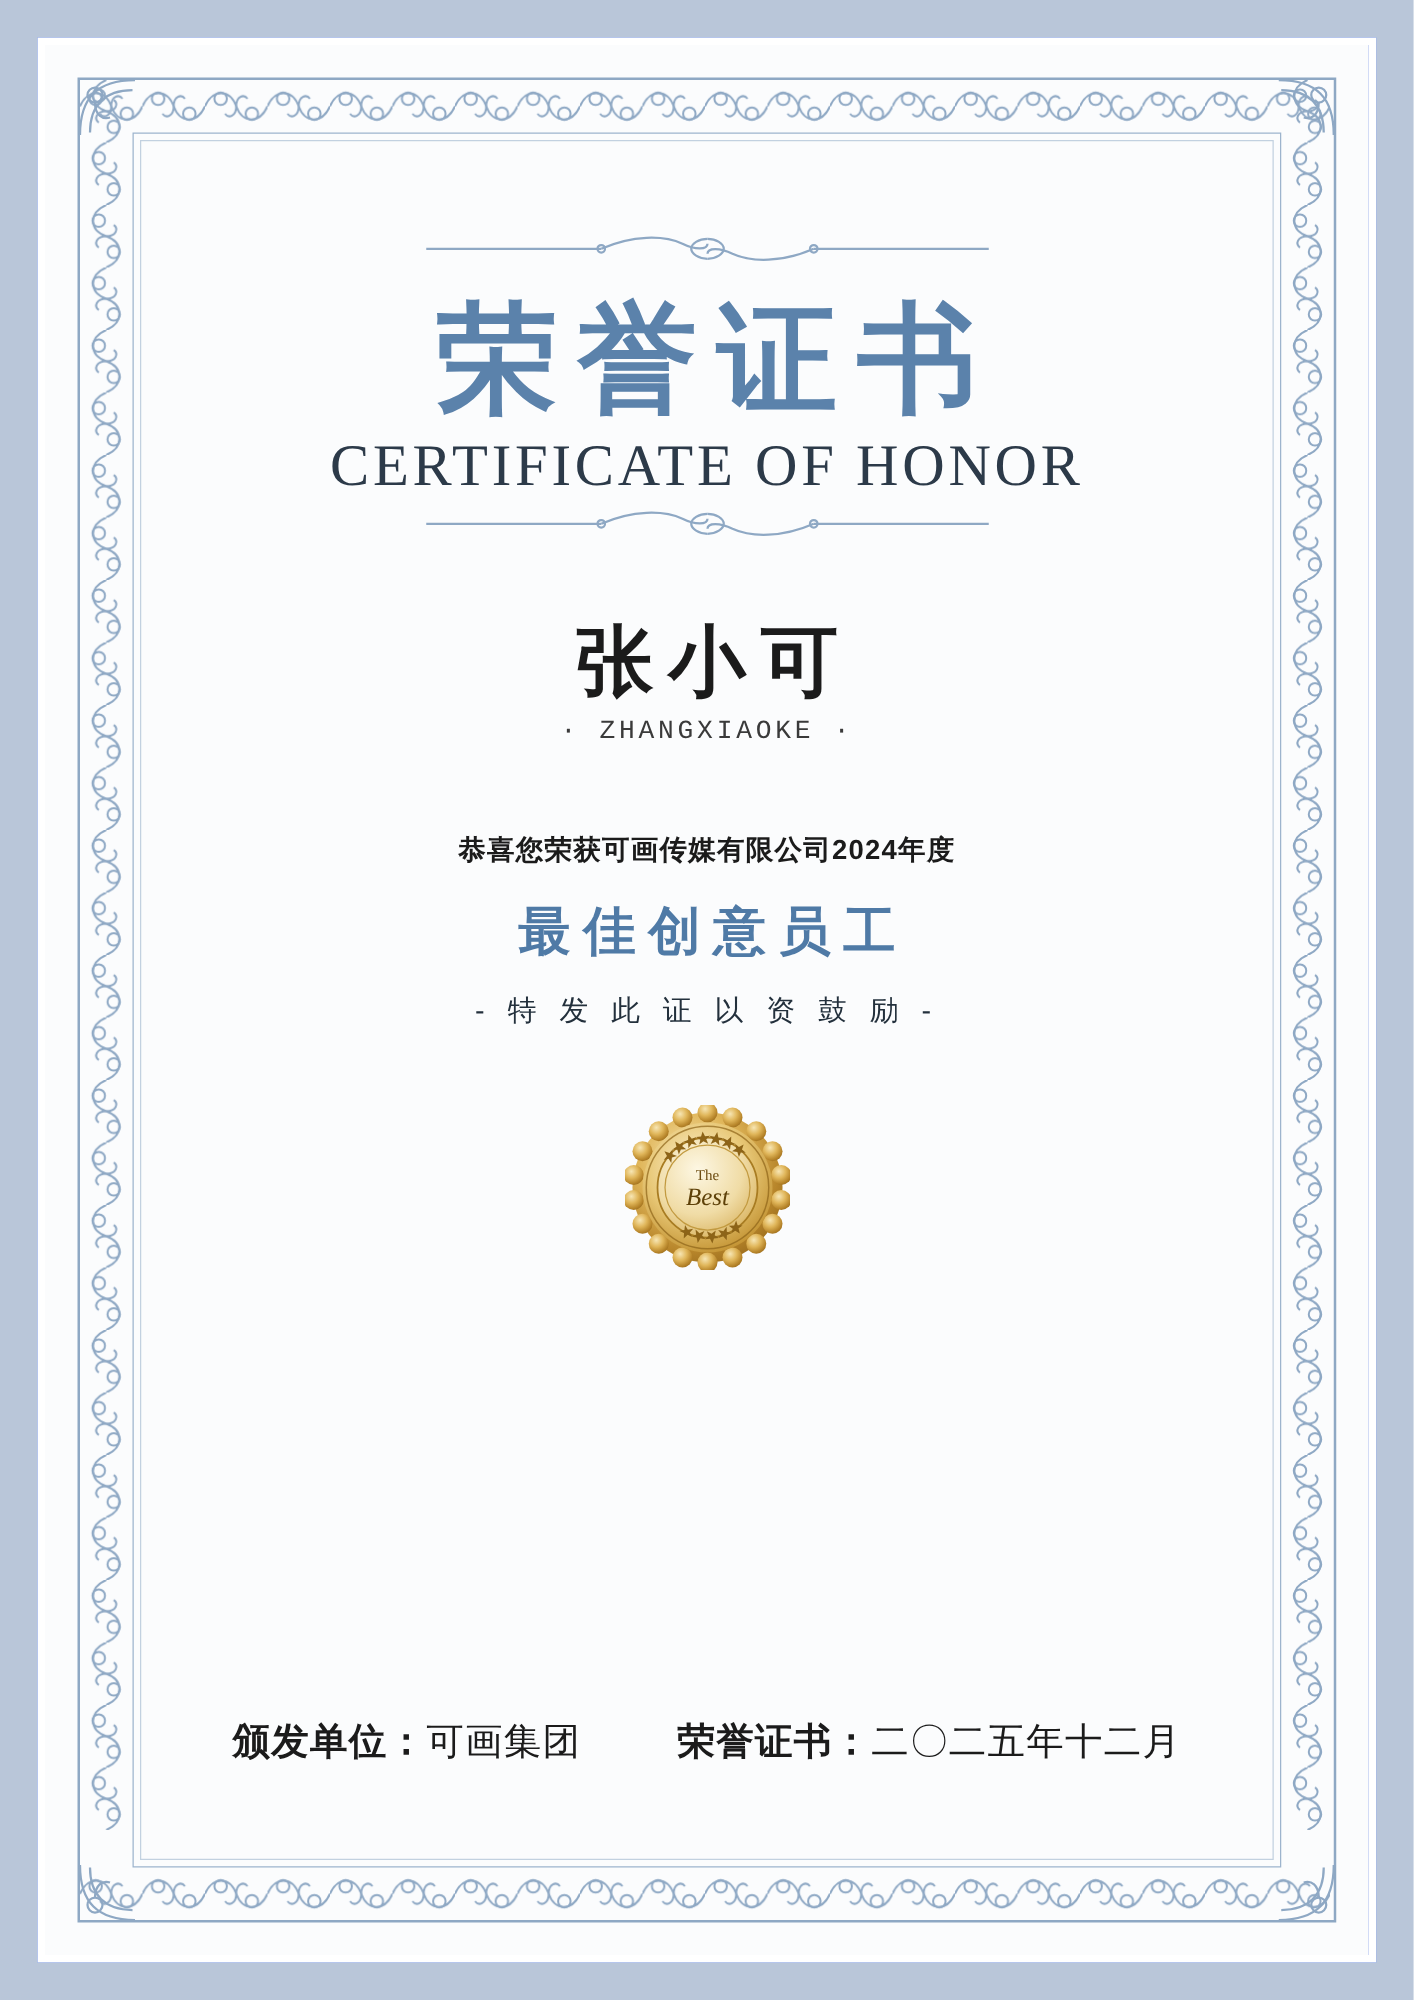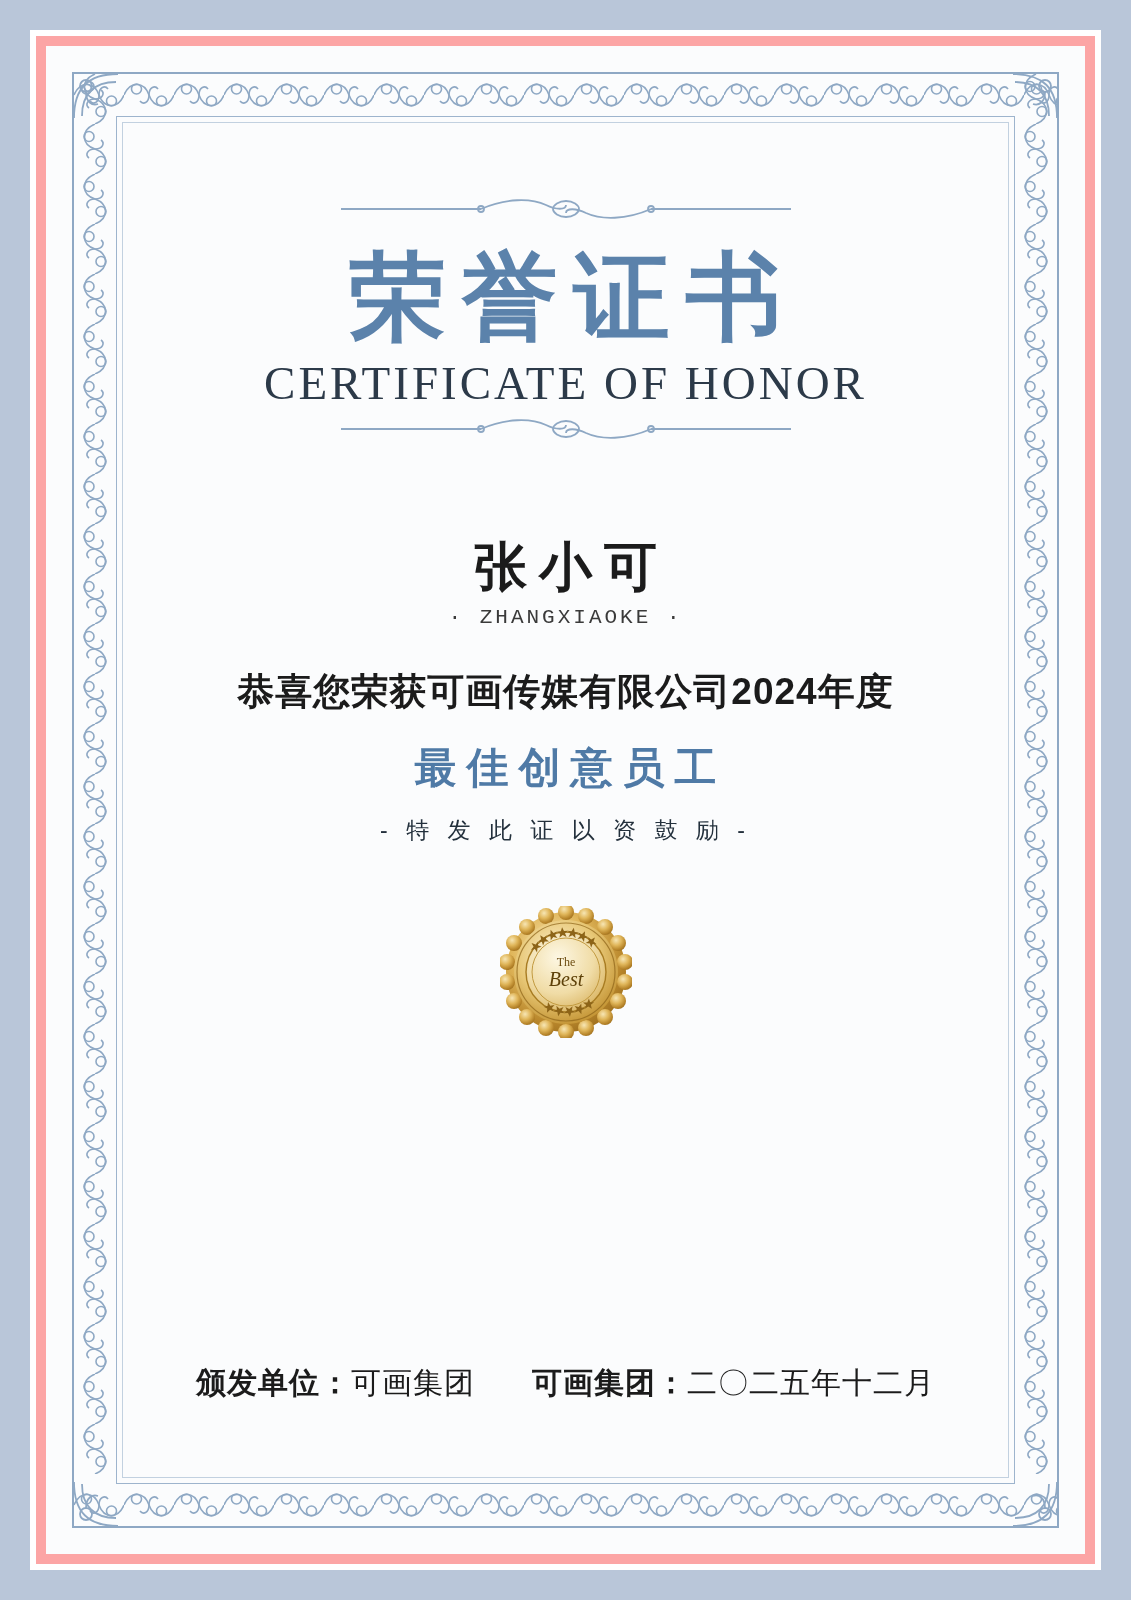--- a/index.html
+++ b/index.html
@@ -24,22 +24,21 @@
     padding: 30px;
   }
 
   
   .white-ring {
     position: relative;
     width: 100%;
     height: 100%;
     box-sizing: border-box;
     border: 6px solid #ffffff;
-    background: #fca5a5;
-    padding: 10px;
+    background: #1d4ed8;
   }
 
   .inner-page {
     position: relative;
     width: 100%;
     height: 100%;
     box-sizing: border-box;
     background: #fbfcfd;
     overflow: hidden;
   }
@@ -133,43 +132,43 @@
   .title-en {
     font-family: "Liberation Serif", serif;
     font-size: 47px;
     letter-spacing: 3px;
     color: #2c3a49;
     margin: 0 0 6px 0;
     line-height: 1.15;
   }
 
   .recipient {
-    margin-top: 96px;
+    margin-top: 64px;
     font-family: "Liberation Sans", sans-serif;
     font-weight: 700;
-    font-size: 53px;
+    font-size: 62px;
     letter-spacing: 12px;
     color: #1b1b1b;
     text-indent: 12px;
     line-height: 1.1;
   }
 
   .recipient-pinyin {
     margin-top: 10px;
     font-family: Liberation Mono, monospace;
     font-size: 21px;
     letter-spacing: 3px;
     color: #3a3a3a;
   }
 
   .congrats {
-    margin-top: 38px;
+    margin-top: 68px;
     font-family: "Liberation Sans", sans-serif;
     font-weight: 700;
-    font-size: 37px;
+    font-size: 22px;
     letter-spacing: 1px;
     color: #1b1b1b;
   }
 
   .award {
     margin-top: 28px;
     font-family: "Liberation Serif", serif;
     font-weight: 700;
     font-size: 42px;
     letter-spacing: 10px;
@@ -436,19 +435,19 @@
             </svg>
           </div>
         </div>
       </div>
 
       <div class="footer">
         <div class="seg">
           <span class="lbl">颁发单位：</span><span class="val">可画集团</span>
         </div>
         <div class="seg">
-          <span class="lbl">可画集团：</span><span class="val">二〇二五年十二月</span>
+          <span class="lbl">荣誉证书：</span><span class="val">二〇二五年十二月</span>
         </div>
       </div>
 
     </div>
   </div>
 </div>
 
 </body></html>

